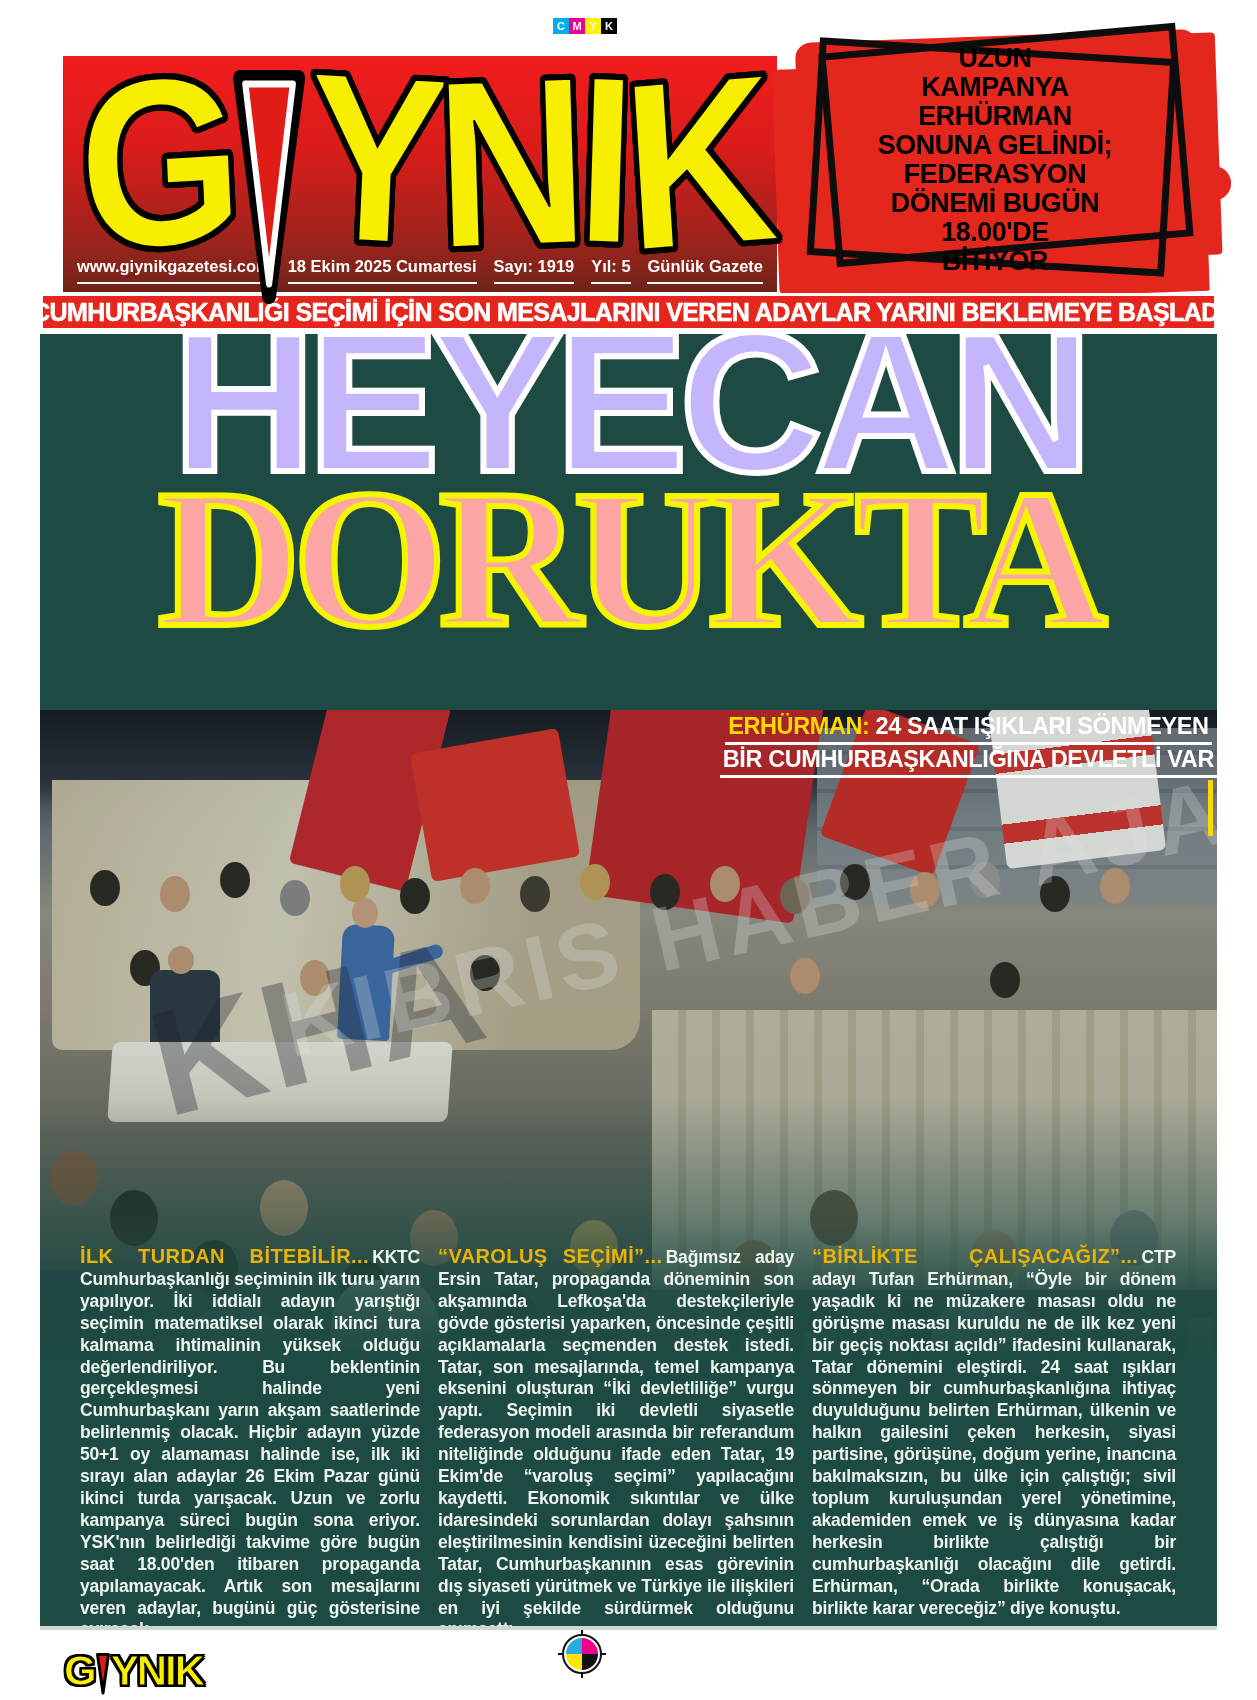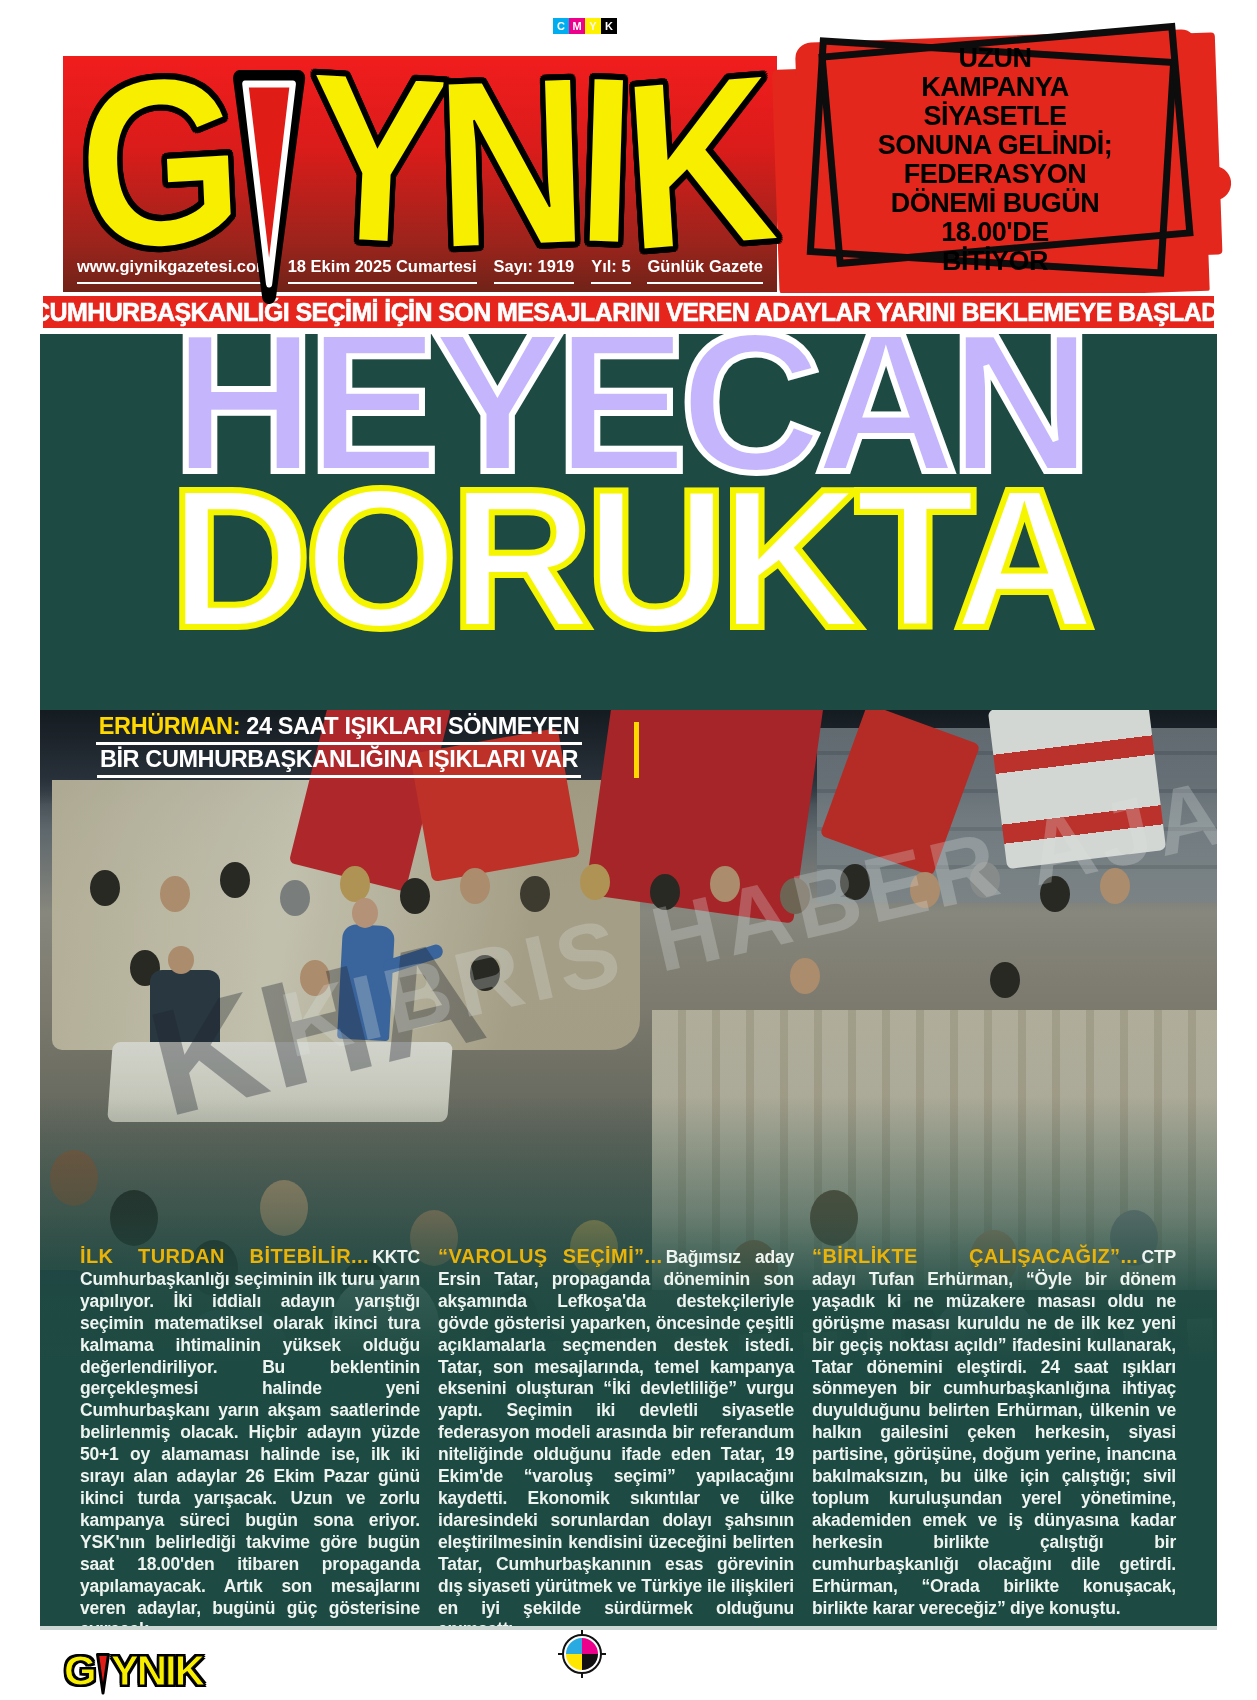--- a/index.html
+++ b/index.html
@@ -52,24 +52,24 @@
       background:#e6251d;border:3px solid #fff;display:flex;align-items:center;justify-content:center;
       color:#fff;font-weight:bold;font-size:25px;white-space:nowrap;letter-spacing:-0.6px;
       -webkit-text-stroke:0.6px #fff;}
 
   
   .main{position:absolute;left:40px;top:334px;width:1177px;height:1296px;background:#1d4a42;
         border-bottom:4px solid #ccd6d2;box-sizing:border-box;overflow:hidden;}
   .h1,.h2{position:absolute;left:0;width:100%;text-align:center;font-weight:bold;
         font-size:198px;line-height:170px;letter-spacing:-8px;white-space:nowrap;}
   .h1{top:-16px;color:#c4b5fd;-webkit-text-stroke:6px #ffffff;}
-  .h2{top:140px;color:#ffffff;-webkit-text-stroke:6px #f6f500;}
-
-  
-  .subs{position:absolute;top:378px;left:8px;width:100%;display:flex;align-items:flex-end;z-index:5;}
+  .h2{top:140px;color:#fca5a5;font-family:Liberation Serif, serif;-webkit-text-stroke:6px #f6f500;}
+
+  
+  .subs{position:absolute;top:378px;left:0;width:100%;display:flex;align-items:flex-end;z-index:5;flex-direction:column;}
   .sub{flex:1;text-align:center;font-weight:bold;font-size:23.5px;line-height:28px;color:#fff;
        letter-spacing:-0.4px;}
   .sub .line{display:inline-block;border-bottom:3px solid #fff;padding:0 3px 2px;white-space:nowrap;}
   .sub .speaker{color:#ffd800;}
   .sub-divider{width:5px;height:56px;background:#ffd800;margin:2px 4px 0;}
 
   
   .photo{position:absolute;left:0;top:376px;width:100%;height:920px;overflow:hidden;
       background:linear-gradient(180deg,#23262f 0%,#2e323c 6%,#6a6f76 13%,#9a948a 22%,
       #8e8578 32%,#6f6d63 46%,#4f5a54 62%,#2d4f46 78%,#1d4a42 100%);}
@@ -174,21 +174,21 @@
   </div>
 
   <div class="banner">
     <div class="banner-splash"></div>
     <div class="banner-streak"></div>
     <div class="banner-frame1"></div>
     <div class="banner-frame2"></div>
     <div class="banner-text">
       <span>UZUN</span>
       <span>KAMPANYA</span>
-      <span>SİYASETLE</span>
+      <span>ERHÜRMAN</span>
       <span>SONUNA GELİNDİ;</span>
       <span>FEDERASYON</span>
       <span>DÖNEMİ BUGÜN</span>
       <span>18.00'DE</span>
       <span>BİTİYOR</span>
     </div>
   </div>
 
   <div class="kicker">
     <span>CUMHURBAŞKANLIĞI SEÇİMİ İÇİN SON MESAJLARINI VEREN ADAYLAR YARINI BEKLEMEYE BAŞLADI</span>
@@ -220,21 +220,21 @@
       <div class="ph-chairs"></div>
       <div class="wm-abbr">KHA</div>
       <div class="wm-text">KIBRIS HABER AJANS</div>
       <div class="ph-tint"></div>
       <div class="ph-fade"></div>
     </div>
 
     <div class="subs">
       <div class="sub">
         <span class="line"><span class="speaker">ERHÜRMAN:</span>&nbsp;<span>24 SAAT IŞIKLARI SÖNMEYEN</span></span><br>
-        <span class="line">BİR CUMHURBAŞKANLIĞINA IŞIKLARI VAR</span>
+        <span class="line">BİR CUMHURBAŞKANLIĞINA DEVLETLİ VAR</span>
       </div>
       <div class="sub-divider"></div>
       <div class="sub">
         <br>
       </div>
     </div>
 
     <div class="articles">
       <p style="margin:0"><span class="art-heading">İLK TURDAN BİTEBİLİR...</span> <span>KKTC Cumhurbaşkanlığı seçiminin ilk turu yarın yapılıyor. İki iddialı adayın yarıştığı seçimin matematiksel olarak ikinci tura kalmama ihtimalinin yüksek olduğu değerlendiriliyor. Bu beklentinin gerçekleşmesi halinde yeni Cumhurbaşkanı yarın akşam saatlerinde belirlenmiş olacak. Hiçbir adayın yüzde 50+1 oy alamaması halinde ise, ilk iki sırayı alan adaylar 26 Ekim Pazar günü ikinci turda yarışacak. Uzun ve zorlu kampanya süreci bugün sona eriyor. YSK'nın belirlediği takvime göre bugün saat 18.00'den itibaren propaganda yapılamayacak. Artık son mesajlarını veren adaylar, bugünü güç gösterisine ayıracak.</span></p>
       <p style="margin:0"><span class="art-heading">“VAROLUŞ SEÇİMİ”...</span> <span>Bağımsız aday Ersin Tatar, propaganda döneminin son akşamında Lefkoşa'da destekçileriyle gövde gösterisi yaparken, öncesinde çeşitli açıklamalarla seçmenden destek istedi. Tatar, son mesajlarında, temel kampanya eksenini oluşturan “İki devletliliğe” vurgu yaptı. Seçimin iki devletli siyasetle federasyon modeli arasında bir referandum niteliğinde olduğunu ifade eden Tatar, 19 Ekim'de “varoluş seçimi” yapılacağını kaydetti. Ekonomik sıkıntılar ve ülke idaresindeki sorunlardan dolayı şahsının eleştirilmesinin kendisini üzeceğini belirten Tatar, Cumhurbaşkanının esas görevinin dış siyaseti yürütmek ve Türkiye ile ilişkileri en iyi şekilde sürdürmek olduğunu anımsattı.</span></p>

